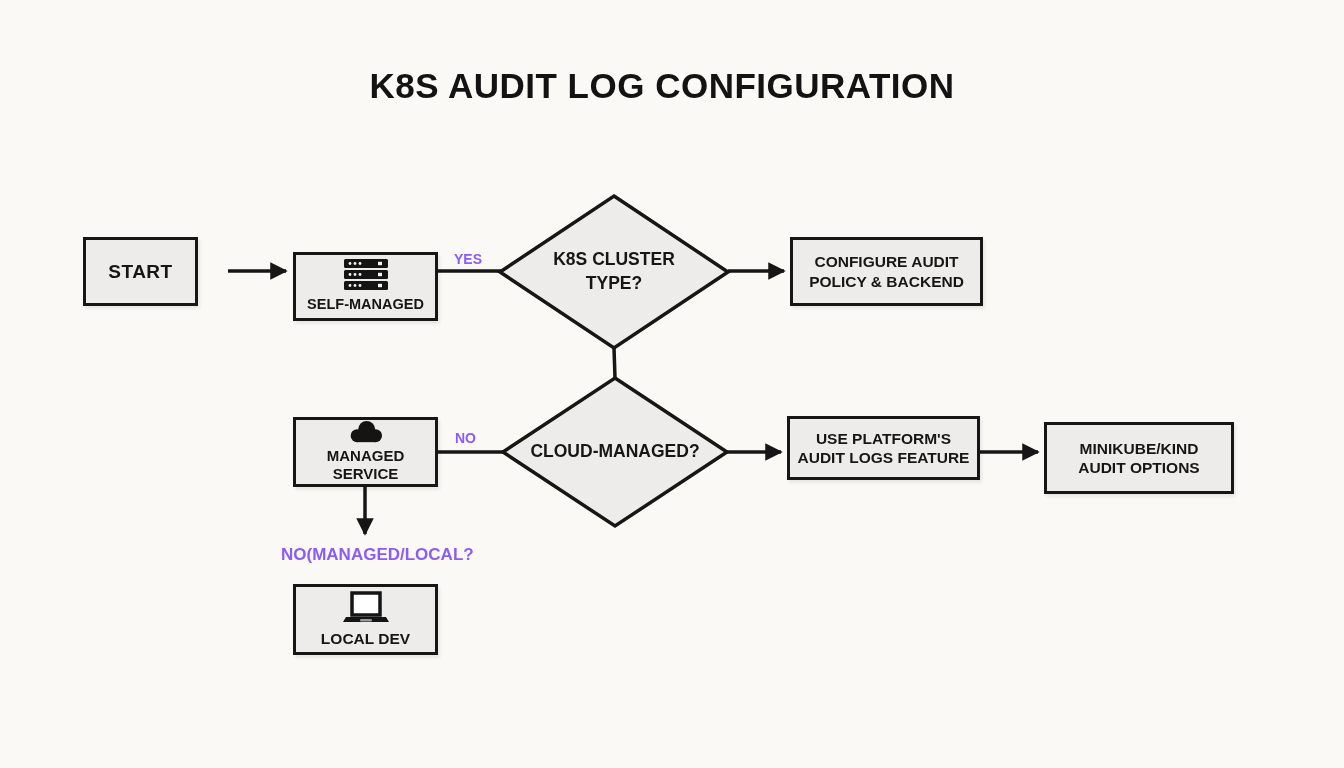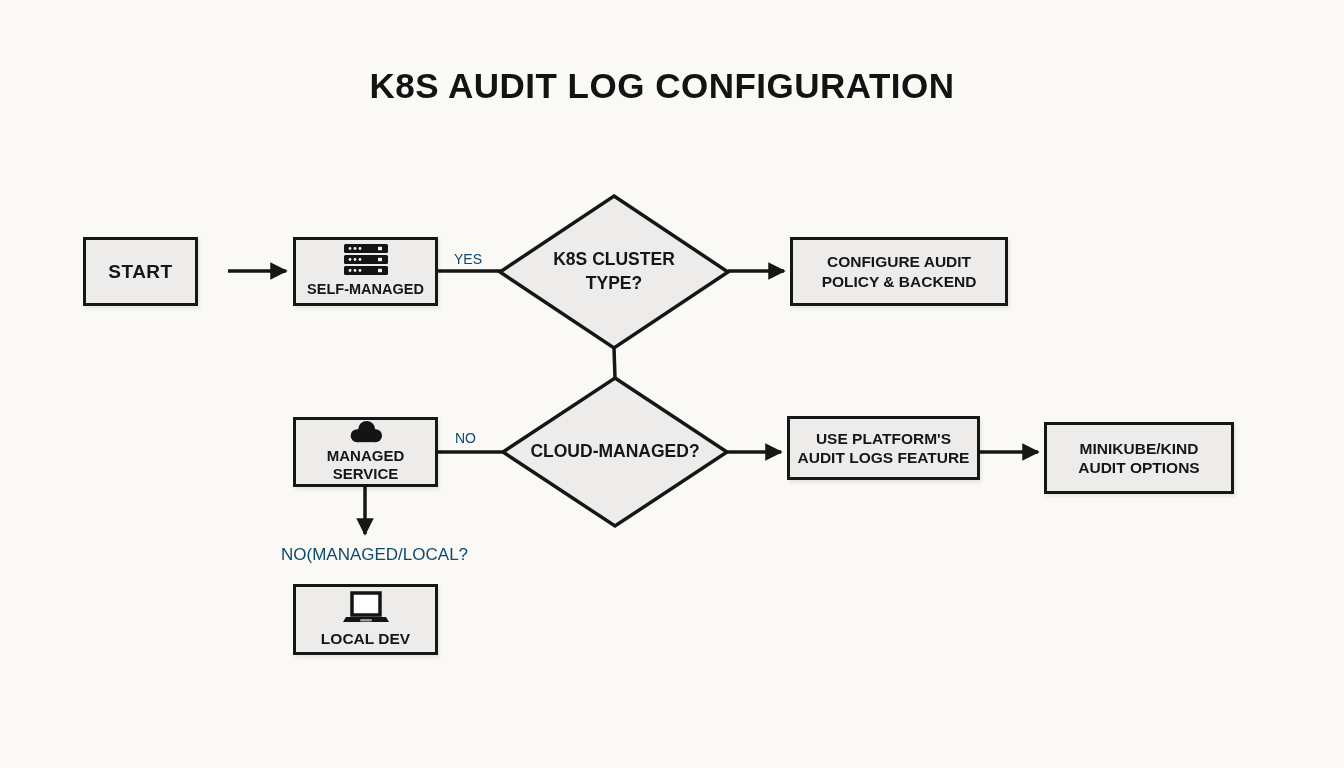--- a/index.html
+++ b/index.html
@@ -32,37 +32,37 @@
     background:var(--node-fill);
     border:3px solid var(--ink);
     display:flex;flex-direction:column;align-items:center;justify-content:center;
     text-align:center;font-weight:bold;color:var(--ink);
     box-shadow:2px 3px 3px rgba(0,0,0,.07);
     line-height:1.25;
   }
   .node .icon{display:block;margin-bottom:4px;}
 
   .n-start{left:83px;top:237px;width:115px;height:69px;font-size:19px;letter-spacing:.5px;}
-  .n-self{left:293px;top:237px;width:145px;height:69px;font-size:14.5px;}
-  .n-configure{left:790px;top:237px;width:218px;height:69px;font-size:15.5px;}
+  .n-self{left:293px;top:252px;width:145px;height:69px;font-size:14.5px;}
+  .n-configure{left:790px;top:237px;width:193px;height:69px;font-size:15.5px;}
   .n-managed{left:293px;top:417px;width:145px;height:70px;font-size:15px;}
   .n-platform{left:787px;top:416px;width:193px;height:64px;font-size:15.5px;}
   .n-minikube{left:1044px;top:422px;width:190px;height:72px;font-size:15.5px;}
   .n-localdev{left:293px;top:584px;width:145px;height:71px;font-size:15.5px;}
 
   .diamond-label{
     position:absolute;z-index:2;transform:translate(-50%,-50%);
     text-align:center;font-weight:bold;font-size:17.5px;line-height:1.35;
     color:var(--ink);white-space:nowrap;
   }
   .dl-1{left:614px;top:272px;}
   .dl-2{left:615px;top:452px;}
 
   .edge-label{
-    position:absolute;z-index:2;font-weight:normal;font-size:14px;color:#0c4a6e;
+    position:absolute;z-index:2;font-weight:bold;font-size:14px;color:#8b5cf6;
     white-space:nowrap;
     text-align:right;
   }
   .el-yes{left:454px;top:251px;}
   .el-no{left:455px;top:430px;}
   .el-nml{left:281px;top:545px;font-size:17px;}
 </style>
 </head>
 <body>
 

